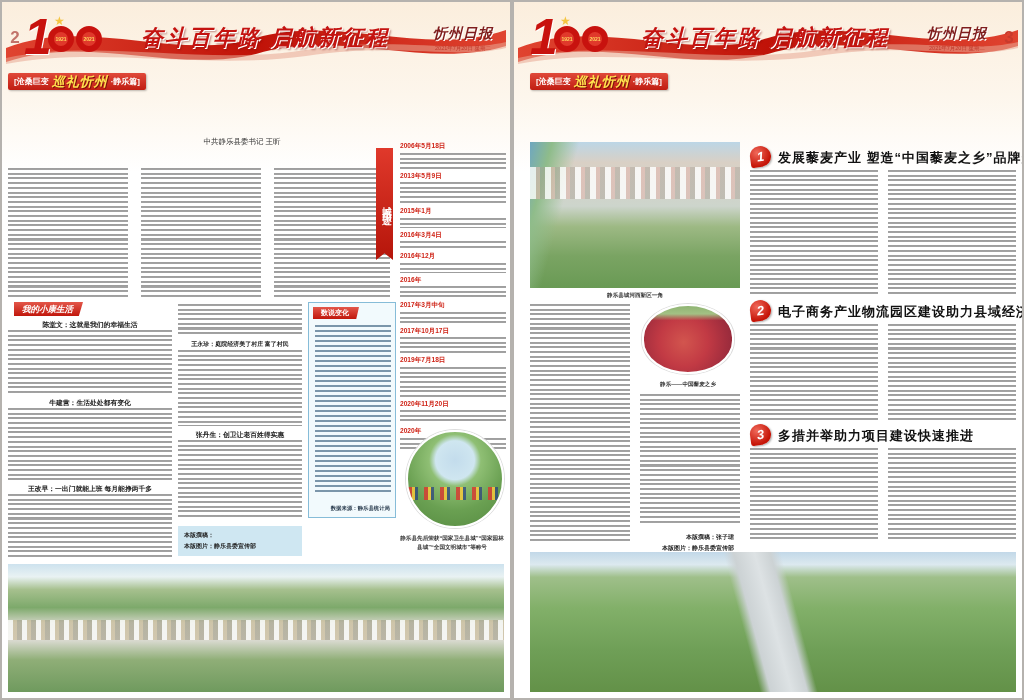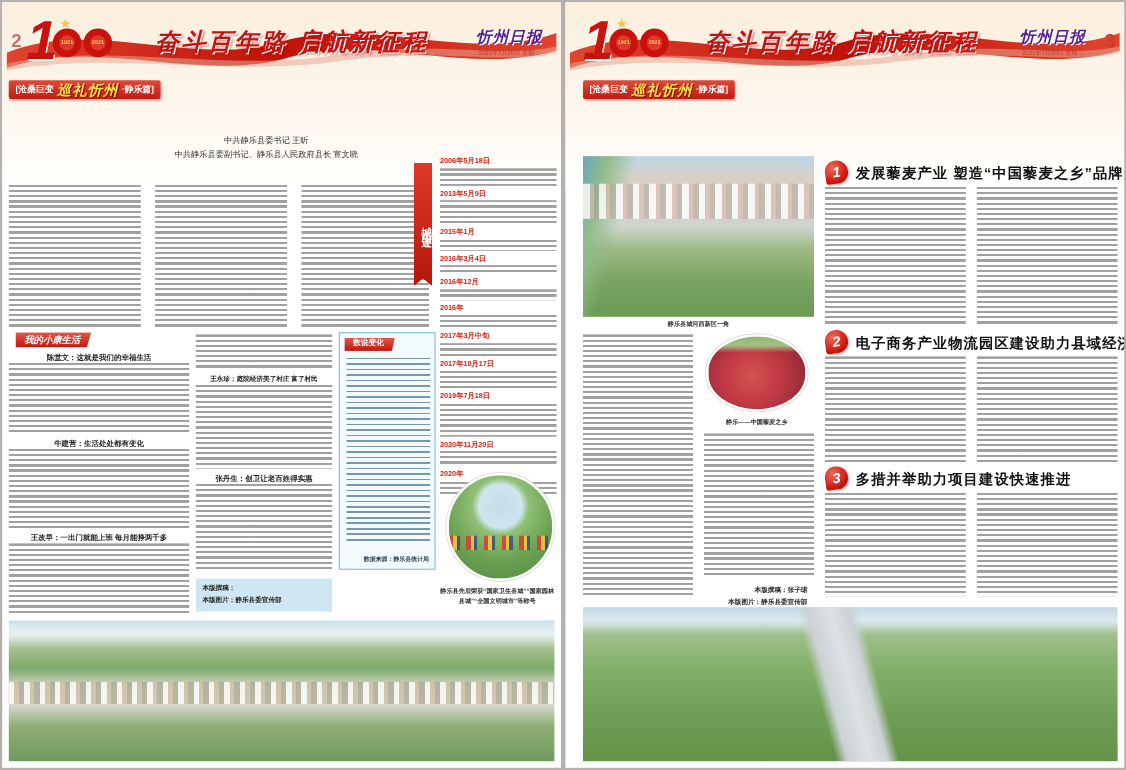--- a/index.html
+++ b/index.html
@@ -21,21 +21,21 @@
      color:#c8120e; font-style:italic; text-shadow:1px 1px 0 #fff; }
   .ring { position:absolute; top:14px; width:26px; height:26px; border:6px solid #c8120e;
      border-radius:50%; background:#e0392b; display:flex; align-items:center; justify-content:center;
      color:#ffd75e; font-size:5px; font-weight:bold; }
   .ring.r1 { left:24px; } .ring.r2 { left:52px; }
   .emblem { position:absolute; left:30px; top:2px; color:#f5c542; font-size:12px; }
   .slogan { flex:1; text-align:center; font-size:22px; font-weight:900; color:#c41310;
      letter-spacing:2px; font-style:italic;
      text-shadow:1px 1px 0 #fff,2px 2px 2px rgba(120,10,10,.45); white-space:nowrap; }
   .masthead { width:86px; text-align:center; }
-  .masthead .mh-title { font-size:14px; font-weight:900; color:#4c1d95; font-style:italic;
+  .masthead .mh-title { font-size:14px; font-weight:900; color:#7f1d1d; font-style:italic;
      letter-spacing:1px; text-shadow:1px 1px 0 #fff; }
   .masthead .mh-date { font-size:5.5px; color:#c0392b; margin-top:2px; white-space:nowrap; }
 
   
   .sec-tag { position:absolute; top:71px; height:17px; display:inline-flex; align-items:center;
      background:linear-gradient(180deg,#e0493a,#c01d12); color:#fff; padding:0 6px;
      border-radius:2px; font-size:8px; font-weight:bold; box-shadow:1px 1px 2px rgba(0,0,0,.25); }
   .sec-tag .script { color:#ffe14d; font-size:13px; font-weight:900; font-style:italic;
      margin:0 3px; text-shadow:1px 1px 0 #7e120b; letter-spacing:1px; }
   .headline { position:absolute; left:0; right:0; text-align:center; font-weight:900;
@@ -133,23 +133,22 @@
         </div>
       </div>
     </div>
 
     <div class="sec-tag" style="left:6px;">
       <span>[沧桑巨变</span>
       <span class="script">巡礼忻州</span>
       <span>·静乐篇]</span>
     </div>
 
-    <div class="byline" style="top:120px; left:30px;">
+    <div class="byline" style="top:134px; left:30px;">
       <div>中共静乐县委书记 王昕</div>
-      <div>中共静乐县委副书记、静乐县人民政府县长 宣文晓</div>
     </div>
 
     <div class="col sim" style="left:6px;top:166px;width:120px;height:130px;"></div>
     <div class="col sim" style="left:139px;top:166px;width:120px;height:130px;"></div>
     <div class="col sim" style="left:272px;top:166px;width:116px;height:130px;"></div>
 
     <div class="tl-ribbon" style="left:374px;top:146px;height:112px;">城市印迹</div>
     <div class="col" style="left:398px;top:140px;width:106px;">
         <div class="tl-entry">
           <div class="tl-date">2006年5月18日</div>

